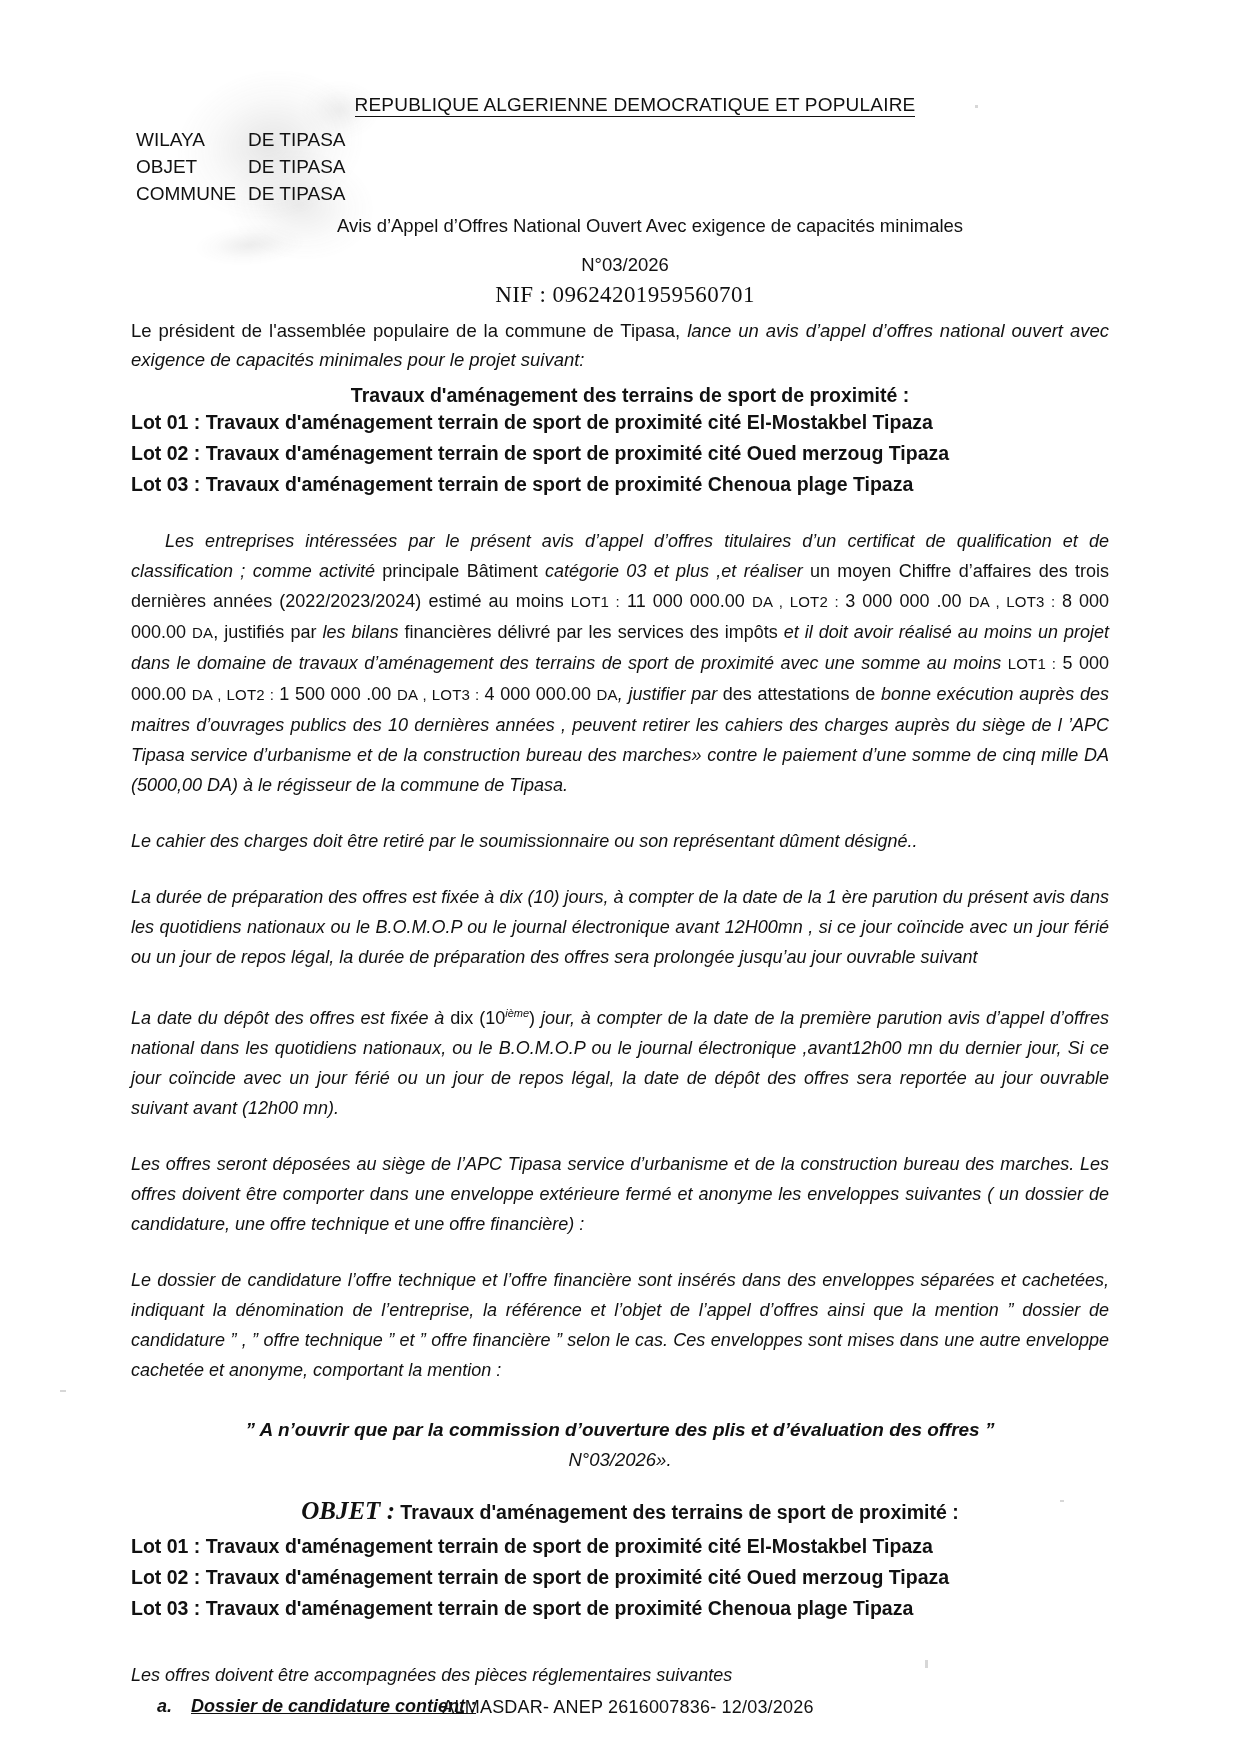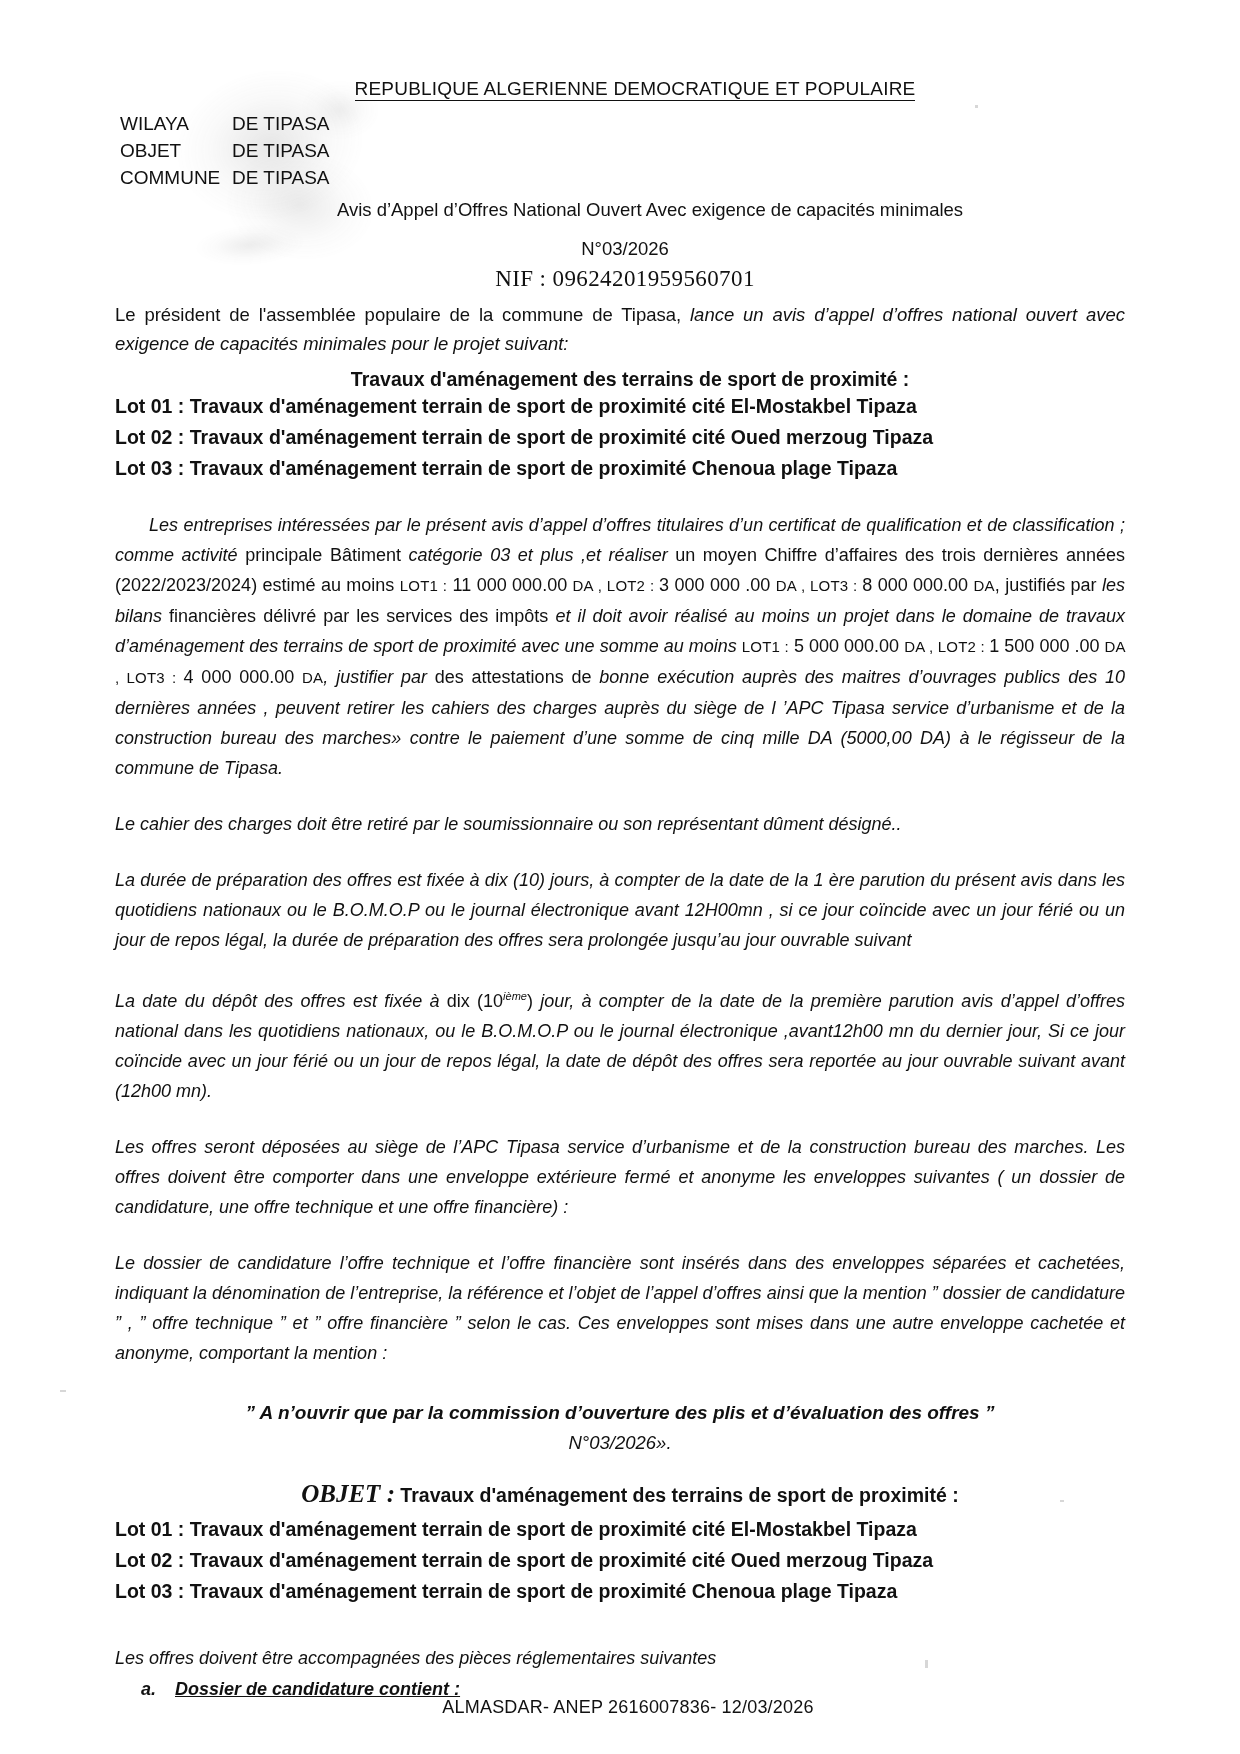--- a/index.html
+++ b/index.html
@@ -13,21 +13,21 @@
     font-family: "Liberation Sans", sans-serif;
     color: #111111;
     position: relative;
     overflow: hidden;
   }
   .page {
     position: relative;
     width: 1240px;
     height: 1754px;
     box-sizing: border-box;
-    padding: 0;
+    padding: 16px;
   }
   
   .smudge {
     position: absolute;
     pointer-events: none;
     opacity: 0.16;
     background: radial-gradient(ellipse at center, #6b6b6b 0%, rgba(120,120,120,0.25) 45%, rgba(255,255,255,0) 72%);
     filter: blur(0.6px);
   }
   .smudge.s1 { left: 175px; top: 70px;  width: 190px; height: 150px; transform: rotate(-12deg); }

